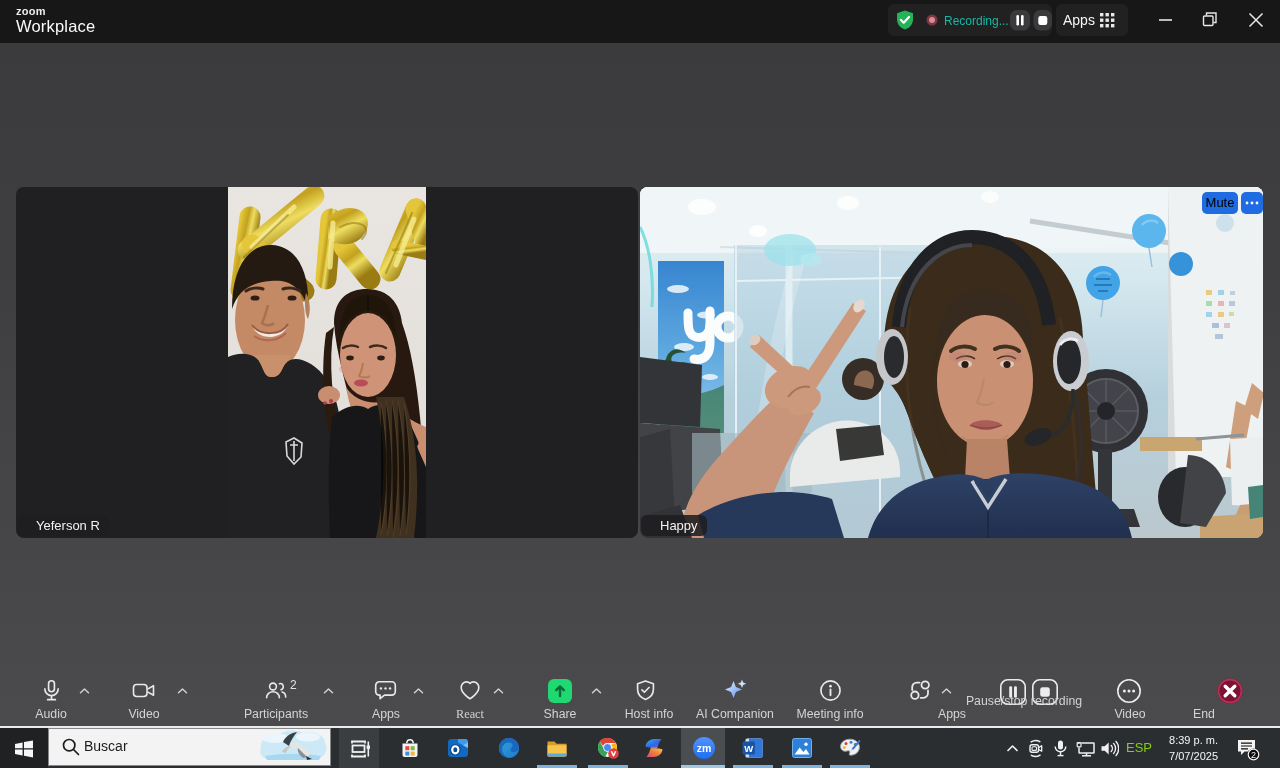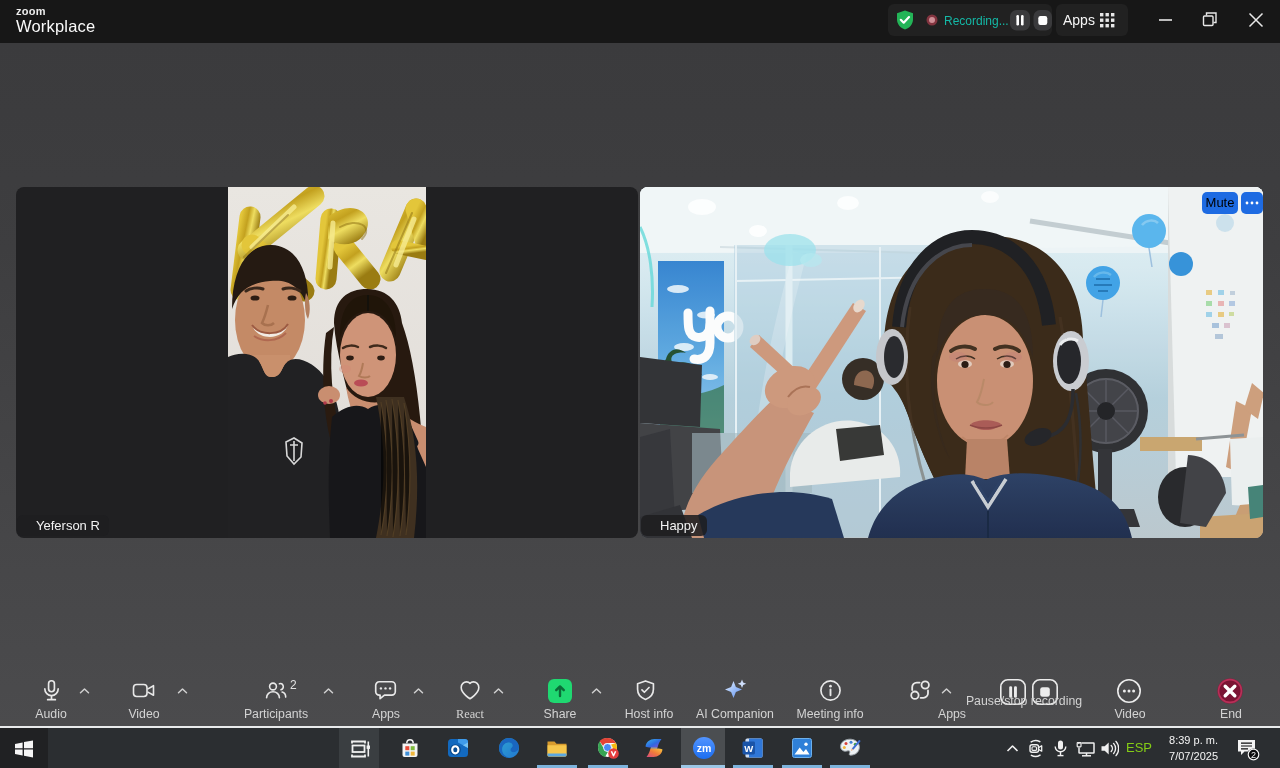--- a/index.html
+++ b/index.html
@@ -511,34 +511,53 @@
           <circle cx="18.6" cy="13" r="1.5"></circle>
         </g>
     </svg>
     <div class="tool lbl lbl-c" style="left:1130px; top:707px;">Video</div>
 
     <svg class="abs" style="left:1216px; top:677px;" width="28" height="28" viewBox="0 0 28 28">
       <circle cx="14" cy="14" r="12.6" fill="#8d1b3f"></circle>
       <circle cx="14" cy="14" r="11.4" fill="#7b1434" stroke="#b83058" stroke-width="1.6"></circle>
       <path d="M9.2 9.2l9.6 9.6m0-9.6l-9.6 9.6" stroke="#fff" stroke-width="3.4" stroke-linecap="round"></path>
     </svg>
-    <div class="tool lbl lbl-c" style="left:1231px; top:707px;">End</div>
+    <div class="tool lbl lbl-c" style="left:1204px; top:707px;">End</div>
   </div>
 
   <div id="sepline"></div>
   <div id="taskbar">
     <div class="abs" style="left:0; top:0; width:48px; height:40px; background:#202123;"></div>
     <svg class="abs" style="left:14px; top:11px;" width="20" height="20" viewBox="0 0 20 20">
       <g fill="#f6f6f6">
         <path d="M1 4.9 L8.6 3.4 L8.6 9.2 L1 9.2 Z"></path>
         <path d="M10 3.1 L19 1.4 L19 9.2 L10 9.2 Z"></path>
         <path d="M1 10.6 L8.6 10.6 L8.6 16.4 L1 14.9 Z"></path>
         <path d="M10 10.6 L19 10.6 L19 18.4 L10 16.7 Z"></path>
       </g>
     </svg>
+    <div id="searchbox">
+      <svg class="abs" style="left:12px; top:8px;" width="20" height="20" viewBox="0 0 20 20">
+        <circle cx="8.2" cy="8.2" r="5.7" fill="none" stroke="#1c1c1c" stroke-width="1.7"></circle>
+        <line x1="12.5" y1="12.5" x2="17.5" y2="17.5" stroke="#1c1c1c" stroke-width="1.7" stroke-linecap="round"></line>
+      </svg>
+      <div class="txt">Buscar</div>
+      <svg class="abs" style="left:204px; top:0;" width="77" height="34" viewBox="0 0 77 34">
+        <rect width="77" height="34" fill="#f3f3f3"></rect>
+        <path d="M8 20 C6 10 16 4 26 6 C30 1 44 0 50 4 C60 1 72 6 72 14 C76 20 72 28 64 30 L14 30 C8 28 6 24 8 20 Z" fill="#cde9f7"></path>
+        <ellipse cx="22" cy="9" rx="13" ry="5" fill="#eaf6fc"></ellipse>
+        <ellipse cx="55" cy="8" rx="12" ry="4.5" fill="#eaf6fc"></ellipse>
+        <path d="M12 27 C30 24 52 24 68 27 L66 31 L14 31 Z" fill="#a8d8f0"></path>
+        <path d="M44 3 C40 8 37 13 36 17 L30 13 C32 8 37 4 44 3 Z" fill="#3a4146"></path>
+        <path d="M36 17 C38 19 42 20 45 19 L54 28 L58 24 C52 20 47 18 45 14 C42 13 38 14 36 17 Z" fill="#e8e4de"></path>
+        <path d="M45 19 L54 28 L50 29 C46 26 44 22 45 19 Z" fill="#8a9094"></path>
+        <path d="M36 17 C33 18 30 20 29 23 L33 24 C34 21 35 19 38 18 Z" fill="#c9c5bf"></path>
+        <path d="M53 27 l6 3 -5 1 z" fill="#2e3438"></path>
+      </svg>
+    </div>
     <div id="tray-text-esp">ESP</div>
     <div id="clock">8:39 p. m.<br>7/07/2025</div>
 
     <div class="abs" style="left:339px; top:0; width:40px; height:40px; background:#3a3e41;"></div>
     <svg class="abs" style="left:347px; top:8px;" width="24" height="24" viewBox="0 0 24 24">
       <path d="M5 7.5v-2h13v2" fill="none" stroke="#f0f0f0" stroke-width="1.8"></path>
       <rect x="5.5" y="9.5" width="12" height="6.5" fill="none" stroke="#f0f0f0" stroke-width="1.8"></rect>
       <path d="M5 18.5v2h13v-2" fill="none" stroke="#f0f0f0" stroke-width="1.8"></path>
       <path d="M21.3 5.5v15" stroke="#f0f0f0" stroke-width="1.6"></path>
       <rect x="19.6" y="9.5" width="3.4" height="3.4" fill="#f0f0f0"></rect>

